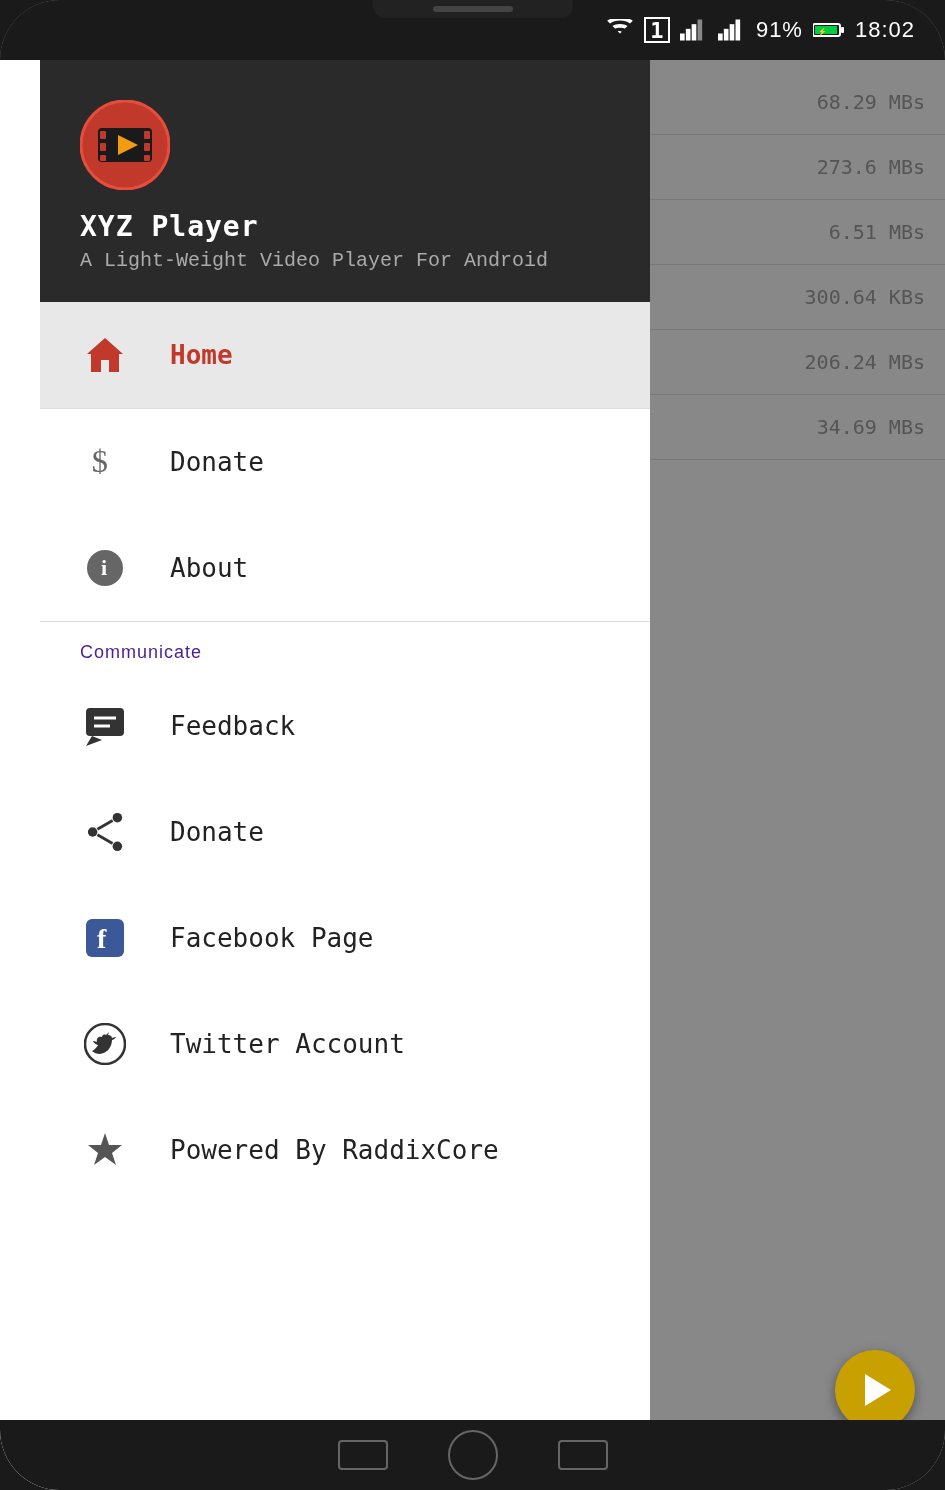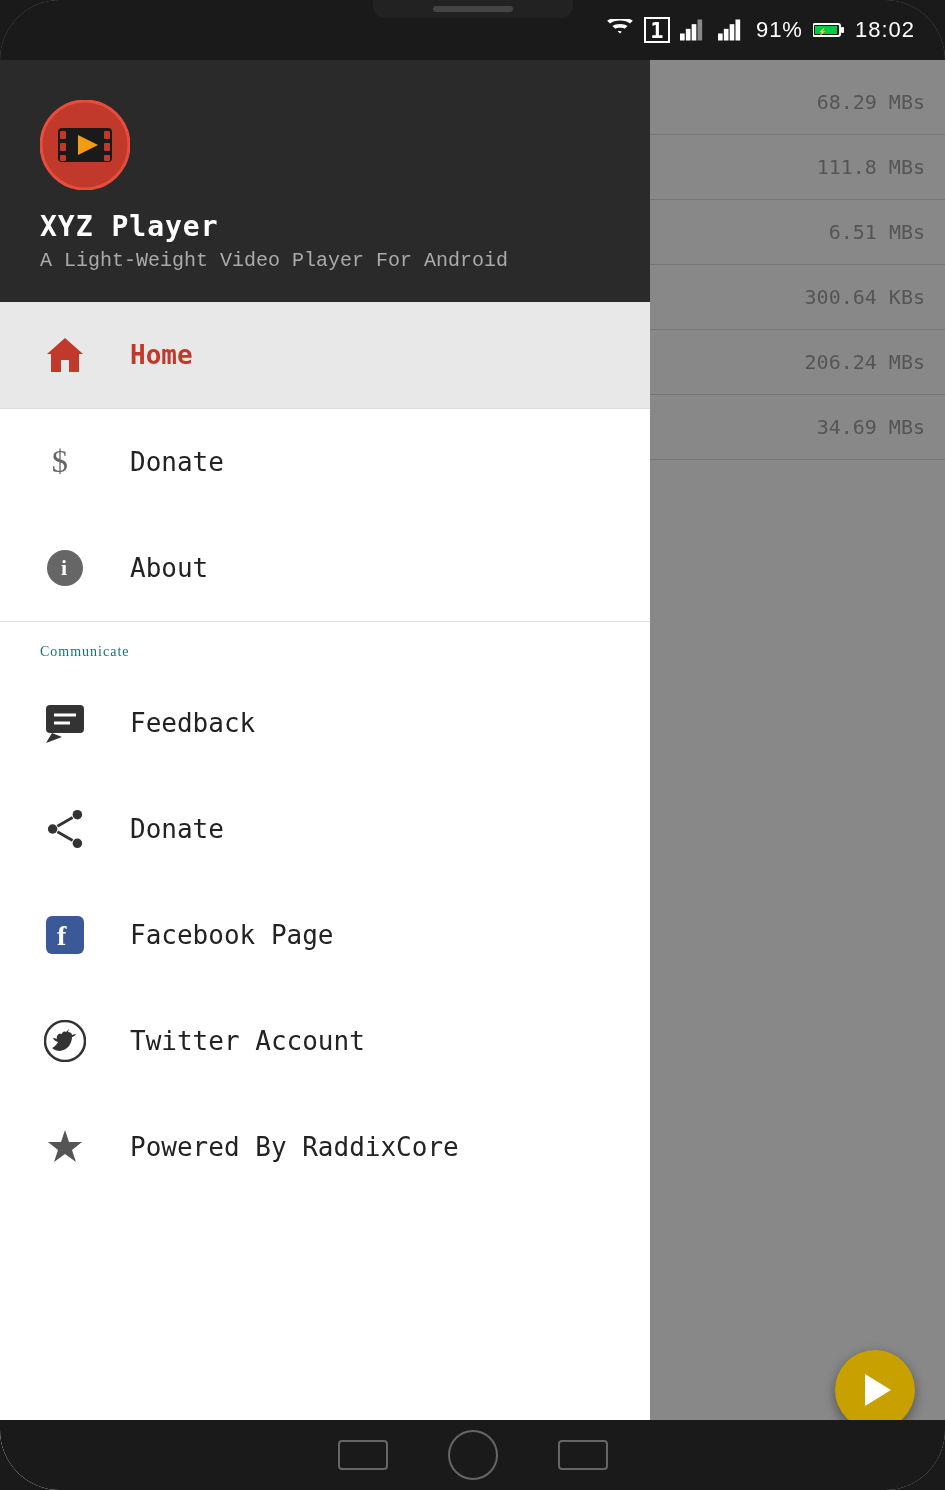--- a/index.html
+++ b/index.html
@@ -96,20 +96,21 @@
       width: 650px;
       height: 100%;
       background: #fff;
       position: absolute;
       left: 0;
       top: 0;
       z-index: 3;
       display: flex;
       flex-direction: column;
       overflow-y: auto;
+      padding-left: 40px;
     }
 
     
     .drawer-header {
       background: #2a2a2a;
       padding: 40px 40px 30px 40px;
       display: flex;
       flex-direction: column;
       align-items: flex-start;
     }
@@ -181,23 +182,23 @@
       color: #c0392b;
     }
 
     
     .section-header {
       padding: 20px 40px 10px 40px;
       background: #fff;
     }
 
     .section-title {
-      color: #0f766e;
-      font-size: 14px;
-      font-family: Liberation Serif, serif;
+      color: #4c1d95;
+      font-size: 18px;
+      font-family: Liberation Sans, sans-serif;
       letter-spacing: 1px;
     }
 
     
     .right-panel {
       position: absolute;
       right: 0;
       top: 0;
       width: 310px;
       height: 100%;
@@ -321,21 +322,21 @@
 
     <div class="main-content">
 
       <div class="right-panel">
         <div class="right-top"></div>
         <div class="file-list">
           <div class="file-item">
             <div class="file-size">68.29 MBs</div>
           </div>
           <div class="file-item">
-            <div class="file-size">111.8 MBs</div>
+            <div class="file-size">273.6 MBs</div>
           </div>
           <div class="file-item">
             <div class="file-size">6.51 MBs</div>
           </div>
           <div class="file-item">
             <div class="file-size">300.64 KBs</div>
           </div>
           <div class="file-item">
             <div class="file-size">206.24 MBs</div>
           </div>

